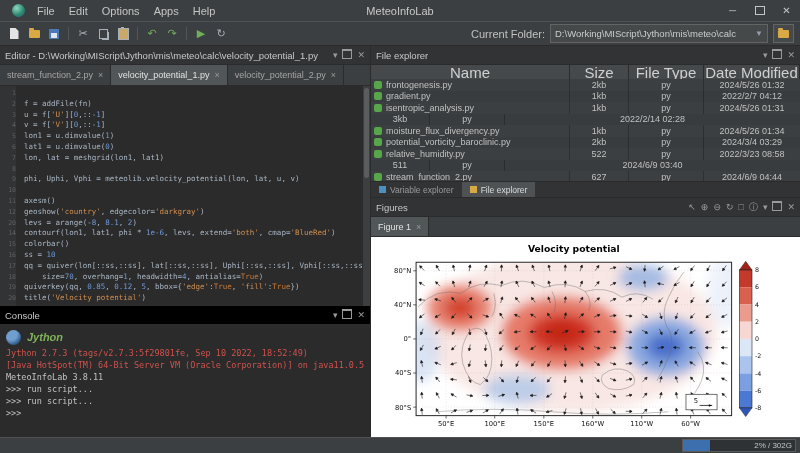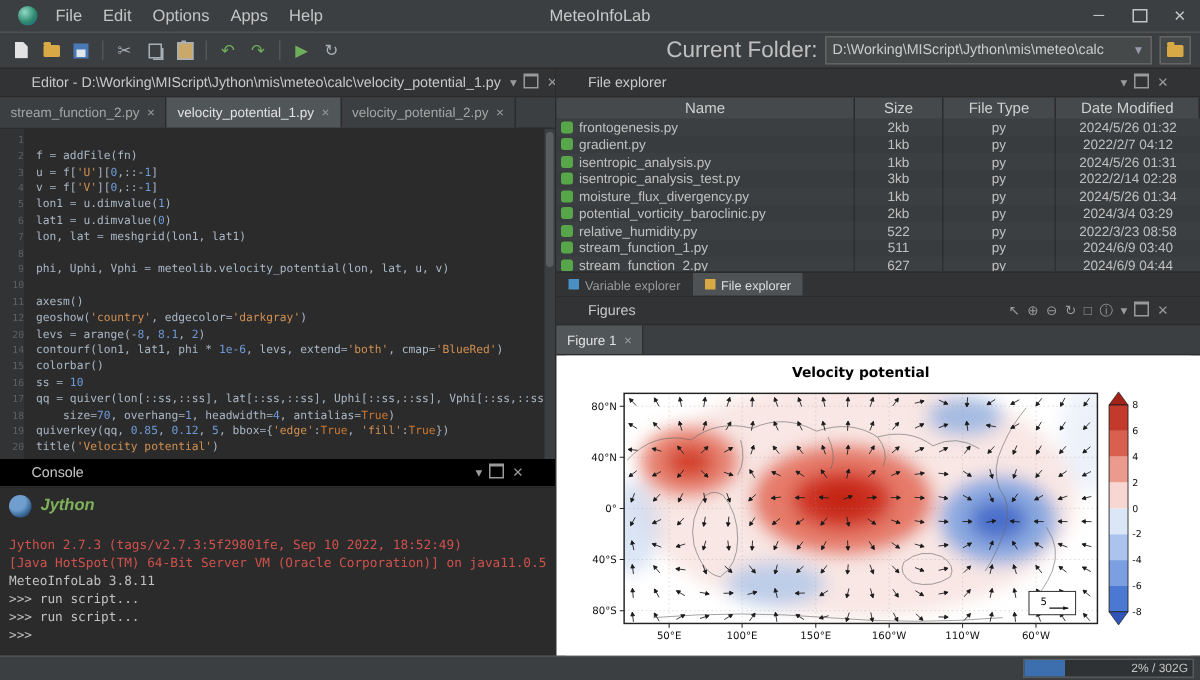--- a/index.html
+++ b/index.html
@@ -28,33 +28,33 @@
            clip-path:polygon(0 0,6px 0,9px 3px,9px 11px,0 11px)}
   .folder-ic{width:11px;height:8px;background:#d8a944;border-radius:1px;position:relative;display:inline-block}
   .folder-ic::before{content:"";position:absolute;top:-2px;left:0;width:5px;height:2px;background:#d8a944;border-radius:1px 1px 0 0}
   .save-ic{width:10px;height:10px;background:#4a7ab5;position:relative;display:inline-block}
   .save-ic::after{content:"";position:absolute;left:2px;top:4px;width:6px;height:5px;background:#dfe6ee}
   .copy-ic{width:7px;height:8px;border:1px solid #a8b0b8;display:inline-block;background:#3c3f41;box-shadow:2px 2px 0 -1px #a8b0b8}
   .paste-ic{width:9px;height:10px;border:1px solid #a8b0b8;position:relative;display:inline-block;background:#c9a86a}
   .paste-ic::before{content:"";position:absolute;top:-2px;left:2px;width:3px;height:2px;background:#a8b0b8}
   .green{color:#6fae5c}
   .tb-right{margin-left:auto;display:flex;align-items:center;gap:5px}
-  .cf-label{font-size:15px;color:#c0c0c0}
+  .cf-label{font-size:11px;color:#c0c0c0}
   .cf-combo{width:208px;height:17px;background:#45494a;border:1px solid #646464;display:flex;
             align-items:center;font-size:9.5px;color:#ccc;padding:0 4px;white-space:nowrap;overflow:hidden}
   .cf-combo .chev{margin-left:auto;color:#99a;font-size:8px}
   .cf-btn{width:19px;height:17px;background:#45494a;border:1px solid #646464;display:flex;align-items:center;justify-content:center}
 
   
   .main{flex:1;display:flex;min-height:0}
   .left-col{width:370px;flex:none;display:flex;flex-direction:column;border-right:1px solid #2b2b2b}
   .right-col{flex:1;display:flex;flex-direction:column;min-width:0}
 
   .panel-header{height:18px;flex:none;background:#313335;display:flex;align-items:center;
-                padding:0 21px;font-size:9.5px;color:#c8c8c8;border-bottom:1px solid #2b2b2b;
+                padding:0 5px;font-size:9.5px;color:#c8c8c8;border-bottom:1px solid #2b2b2b;
                 white-space:nowrap;overflow:hidden}
   .ph-icons{margin-left:auto;display:flex;align-items:center;gap:5px;color:#9a9a9a;flex:none;padding-left:6px}
   .ph-ic{font-size:9px;line-height:9px;text-align:center;cursor:default}
   .float-ic{width:8px;height:7px;border:1px solid #9a9a9a;border-top-width:2px;display:inline-block}
 
   
   .editor-panel{height:260px;flex:none;display:flex;flex-direction:column}
   .tabbar{height:20px;flex:none;background:#3c3f41;display:flex;align-items:stretch;border-bottom:1px solid #2b2b2b}
   .tab{display:flex;align-items:center;gap:5px;padding:0 7px;font-size:9px;color:#a5a5a5;
        background:#3c3f41;border-right:1px solid #2b2b2b;white-space:nowrap}
@@ -68,34 +68,34 @@
   .code-line .ct{padding-left:4px;color:#a9b7c6;overflow:hidden}
   .tok-str{color:#d18f52}.tok-num{color:#6e9bd8}.tok-kw{color:#cc7832}
   .editor-scroll{position:absolute;right:0;top:0;bottom:0;width:7px;background:#3c3f41}
   .editor-scroll .thumb{position:absolute;top:2px;left:1px;right:1px;height:90px;background:#595d5f;border-radius:3px}
 
   
   .console-panel{flex:1;display:flex;flex-direction:column;min-height:0}
   .console-panel .panel-header{background:#000000}
   .console-body{flex:1;background:#2b2b2b;padding:3px 6px;overflow:hidden;
                 font-family:"DejaVu Sans Mono",monospace;font-size:8.5px;line-height:12px}
-  .jy-row{display:flex;align-items:center;gap:6px;height:18px;margin-bottom:12px}
+  .jy-row{display:flex;align-items:center;gap:6px;height:18px;margin-bottom:1px}
   .jython-logo{width:15px;height:15px;border-radius:50%;flex:none;
                background:radial-gradient(circle at 35% 30%,#6f9ecf 0 40%,#33608f 70%,#24415f)}
   .jython-text{color:#7fb25a;font-size:11px;font-weight:bold;font-family:"Liberation Sans",sans-serif;font-style:italic}
   .con-line{white-space:pre}
   .con-line.err{color:#d0524d}
   .con-line.out{color:#c2c2c2}
 
   
   .file-panel{height:151px;flex:none;display:flex;flex-direction:column;border-bottom:1px solid #2b2b2b}
   .ftable{flex:1;overflow:hidden;background:#3c3f41;font-size:9px}
   .frow{display:flex;height:11.5px;align-items:center;color:#c0c0c0}
   .frow:nth-child(even){background:#393c3e}
-  .frow.head{background:#45494b;height:14px;color:#d0d0d0;font-size:10px}
+  .frow.head{background:#45494b;height:14px;color:#d0d0d0;font-size:15px}
   .fcell{height:100%;display:flex;align-items:center;overflow:hidden;white-space:nowrap;
          border-right:1px solid rgba(0,0,0,.25);padding:0 3px}
   .fcell.name{width:192px;flex:none}
   .fcell.size{width:52px;flex:none;justify-content:center}
   .fcell.type{width:68px;flex:none;justify-content:center}
   .fcell.date{flex:1;justify-content:center;border-right:none}
   .frow.head .fcell{justify-content:center;border-right:1px solid #2b2b2b}
   .py-ic{width:8px;height:8px;border-radius:2px;background:#57a64a;flex:none;margin-right:4px;display:inline-block}
   .fx-tabs{height:15px;flex:none;background:#313335;display:flex;border-top:1px solid #2b2b2b}
   .fx-tab{display:flex;align-items:center;gap:4px;padding:0 8px;font-size:8.5px;color:#9a9a9a}
@@ -287,21 +287,20 @@
                 <span class="fcell type">py</span>
                 <span class="fcell date">2022/2/7 04:12</span>
               </div>
               <div class="frow">
                 <span class="fcell name"><span class="py-ic"></span>isentropic_analysis.py</span>
                 <span class="fcell size">1kb</span>
                 <span class="fcell type">py</span>
                 <span class="fcell date">2024/5/26 01:31</span>
               </div>
               <div class="frow">
-                <span class="fcell name"><span class="py-ic"></span>isentropic_analysis_test.py</span>
                 <span class="fcell size">3kb</span>
                 <span class="fcell type">py</span>
                 <span class="fcell date">2022/2/14 02:28</span>
               </div>
               <div class="frow">
                 <span class="fcell name"><span class="py-ic"></span>moisture_flux_divergency.py</span>
                 <span class="fcell size">1kb</span>
                 <span class="fcell type">py</span>
                 <span class="fcell date">2024/5/26 01:34</span>
               </div>
@@ -311,21 +310,20 @@
                 <span class="fcell type">py</span>
                 <span class="fcell date">2024/3/4 03:29</span>
               </div>
               <div class="frow">
                 <span class="fcell name"><span class="py-ic"></span>relative_humidity.py</span>
                 <span class="fcell size">522</span>
                 <span class="fcell type">py</span>
                 <span class="fcell date">2022/3/23 08:58</span>
               </div>
               <div class="frow">
-                <span class="fcell name"><span class="py-ic"></span>stream_function_1.py</span>
                 <span class="fcell size">511</span>
                 <span class="fcell type">py</span>
                 <span class="fcell date">2024/6/9 03:40</span>
               </div>
               <div class="frow">
                 <span class="fcell name"><span class="py-ic"></span>stream_function_2.py</span>
                 <span class="fcell size">627</span>
                 <span class="fcell type">py</span>
                 <span class="fcell date">2024/6/9 04:44</span>
               </div>

